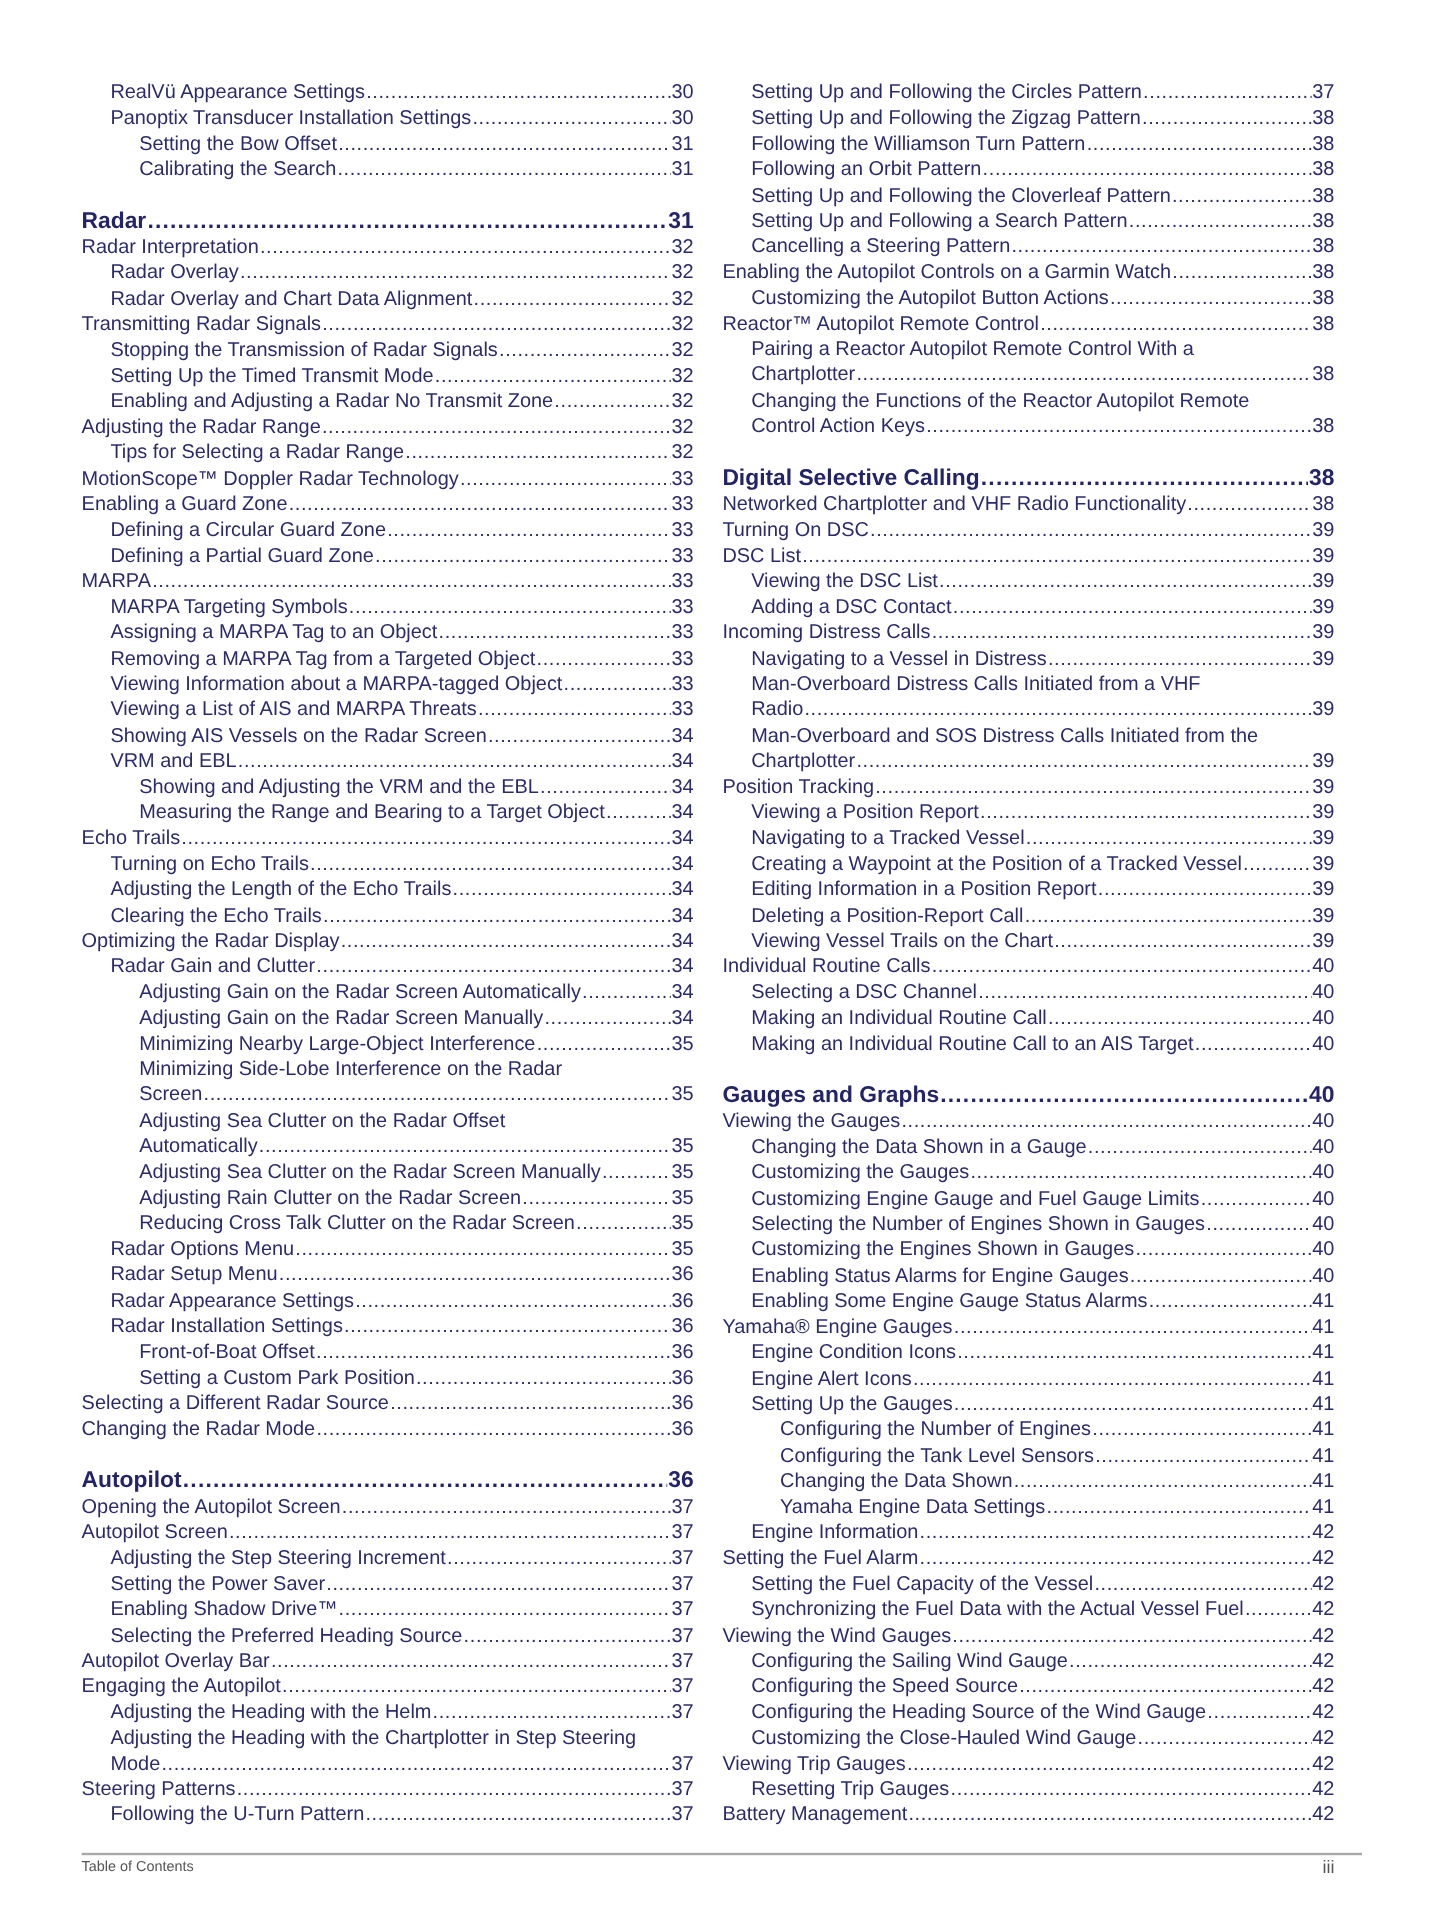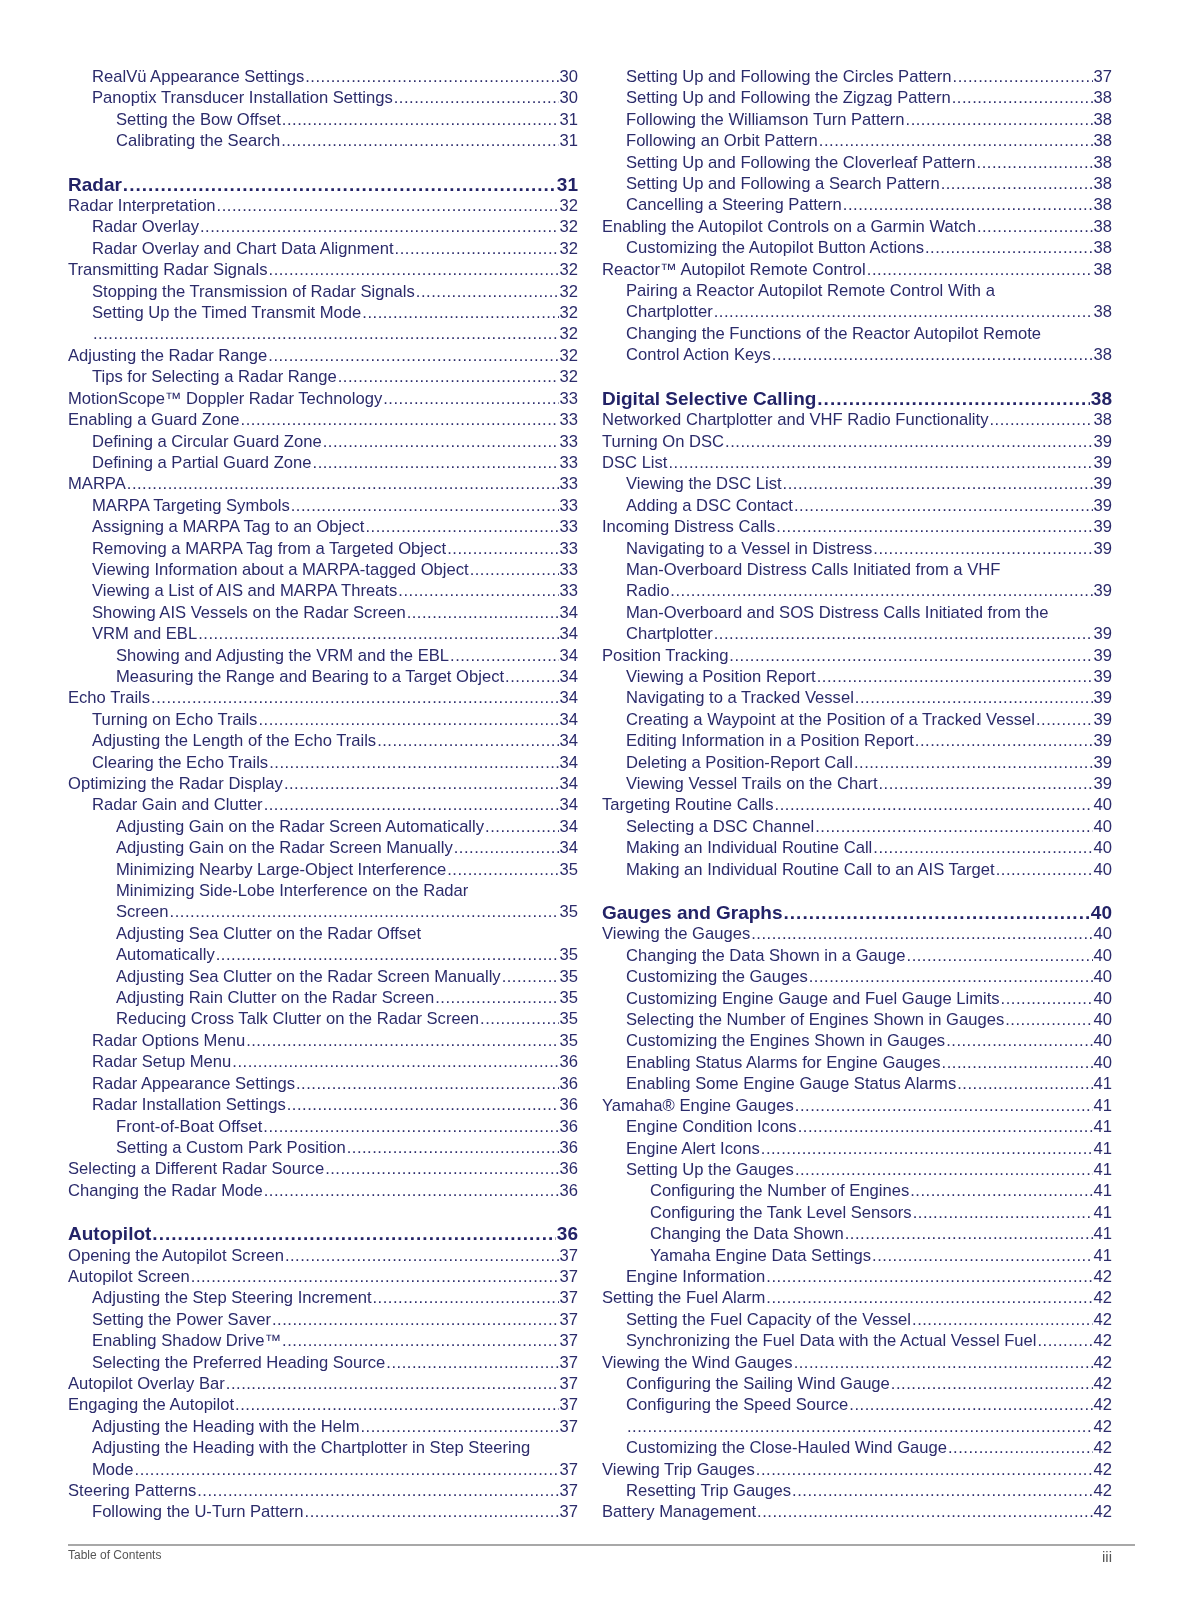--- a/index.html
+++ b/index.html
@@ -77,20 +77,21 @@
       <span class="t">Stopping the Transmission of Radar Signals</span>
       <span class="d"></span>
       <span class="p">32</span>
     </div>
     <div class="entry l1">
       <span class="t">Setting Up the Timed Transmit Mode</span>
       <span class="d"></span>
       <span class="p">32</span>
     </div>
     <div class="entry l1">
+      <span class="t">Enabling and Adjusting a Radar No Transmit Zone</span>
       <span class="d"></span>
       <span class="p">32</span>
     </div>
     <div class="entry l0">
       <span class="t">Adjusting the Radar Range</span>
       <span class="d"></span>
       <span class="p">32</span>
     </div>
     <div class="entry l1">
       <span class="t">Tips for Selecting a Radar Range</span>
@@ -504,21 +505,21 @@
       <span class="t">Deleting a Position-Report Call</span>
       <span class="d"></span>
       <span class="p">39</span>
     </div>
     <div class="entry l1">
       <span class="t">Viewing Vessel Trails on the Chart</span>
       <span class="d"></span>
       <span class="p">39</span>
     </div>
     <div class="entry l0">
-      <span class="t">Targeting Routine Calls</span>
+      <span class="t">Individual Routine Calls</span>
       <span class="d"></span>
       <span class="p">40</span>
     </div>
     <div class="entry l1">
       <span class="t">Selecting a DSC Channel</span>
       <span class="d"></span>
       <span class="p">40</span>
     </div>
     <div class="entry l1">
       <span class="t">Making an Individual Routine Call</span>
@@ -644,20 +645,21 @@
       <span class="t">Configuring the Sailing Wind Gauge</span>
       <span class="d"></span>
       <span class="p">42</span>
     </div>
     <div class="entry l1">
       <span class="t">Configuring the Speed Source</span>
       <span class="d"></span>
       <span class="p">42</span>
     </div>
     <div class="entry l1">
+      <span class="t">Configuring the Heading Source of the Wind Gauge</span>
       <span class="d"></span>
       <span class="p">42</span>
     </div>
     <div class="entry l1">
       <span class="t">Customizing the Close-Hauled Wind Gauge</span>
       <span class="d"></span>
       <span class="p">42</span>
     </div>
     <div class="entry l0">
       <span class="t">Viewing Trip Gauges</span>

